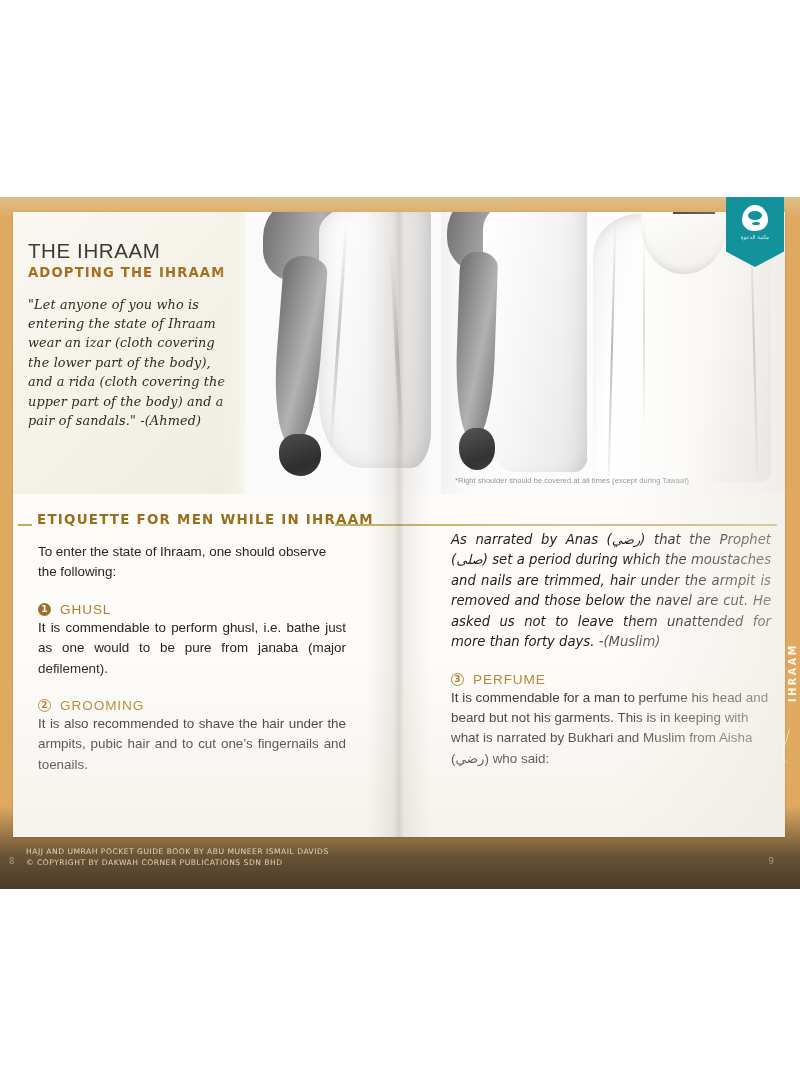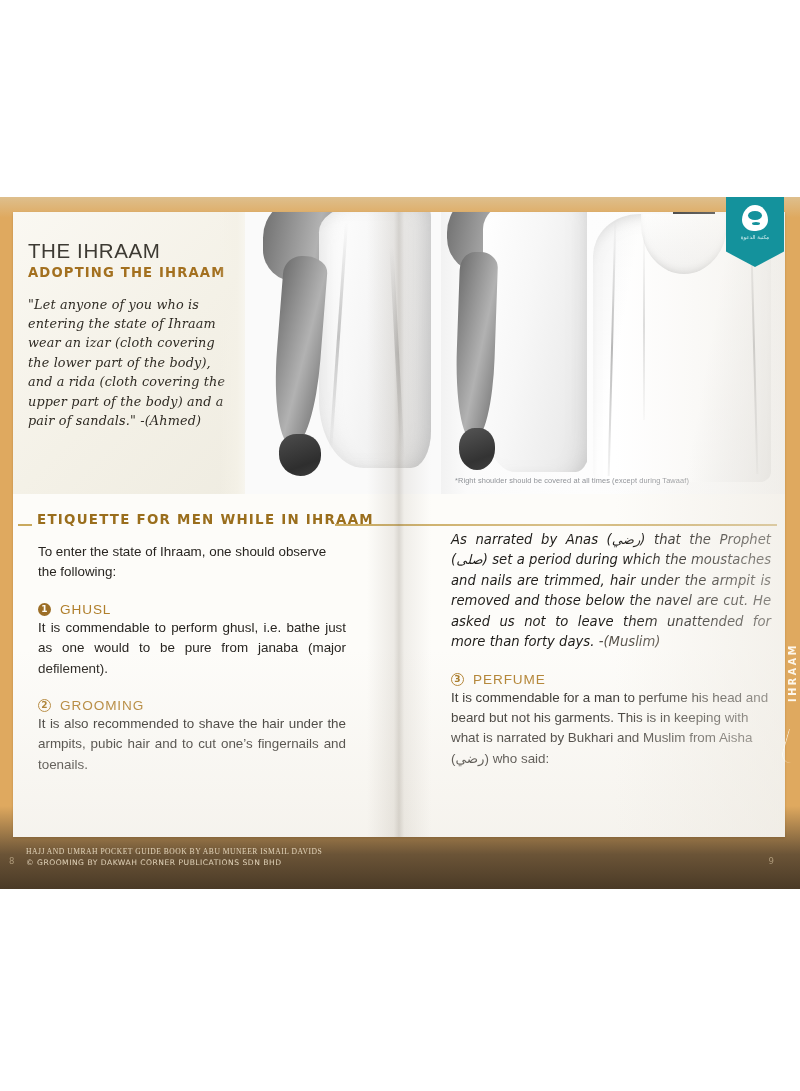--- a/index.html
+++ b/index.html
@@ -397,21 +397,21 @@
   #footer .line1, #footer .line2 {
     position: absolute;
     left: 26px;
     font-size: 7.6px;
     letter-spacing: .5px;
     color: #efe2c9;
     opacity: .88;
     font-family: "DejaVu Sans", sans-serif;
     white-space: nowrap;
   }
-  #footer .line1 { top: 10px; font-family: Liberation Serif, serif; }
+  #footer .line1 { top: 10px; }
   #footer .line2 { top: 21px; }
   #footer .pg-left {
     position: absolute; left: 9px; top: 19px;
     font-size: 8.5px; color: #c9b694; opacity: .7;
     font-family: "DejaVu Sans", sans-serif;
   }
   #footer .pg-right {
     position: absolute; right: 26px; top: 19px;
     font-size: 8.5px; color: #c9b694; opacity: .7;
     font-family: "DejaVu Sans", sans-serif;
@@ -517,18 +517,18 @@
     </div>
 
     <div id="side-tab">
       <div class="label">IHRAAM</div>
       <div class="hook"></div>
     </div>
 
     <div id="footer">
       <div class="pg-left">8</div>
       <div class="line1">HAJJ AND UMRAH POCKET GUIDE BOOK BY ABU MUNEER ISMAIL DAVIDS</div>
-      <div class="line2">© GROOMING BY DAKWAH CORNER PUBLICATIONS SDN BHD</div>
+      <div class="line2">© COPYRIGHT BY DAKWAH CORNER PUBLICATIONS SDN BHD</div>
       <div class="pg-right">9</div>
     </div>
 
   </div>
 </div>
 
 </body></html>

